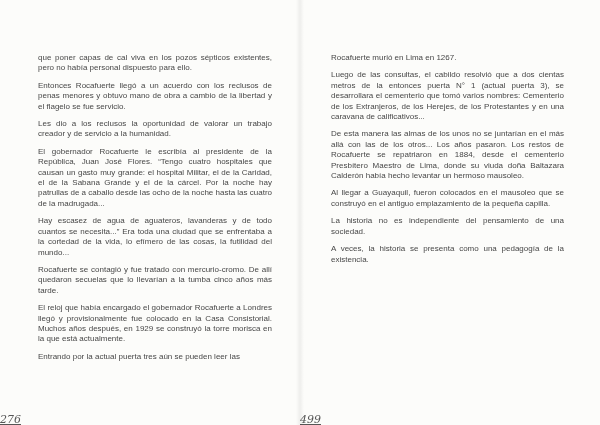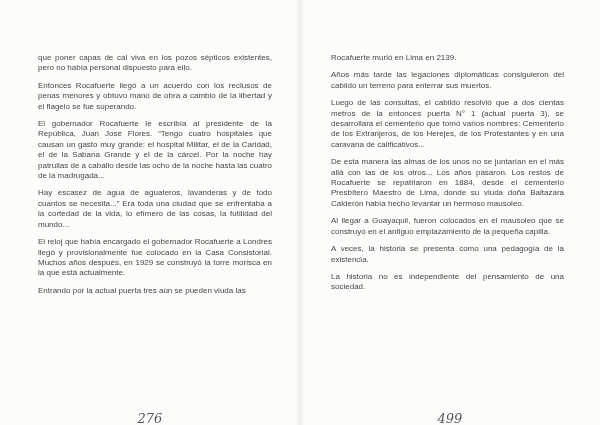--- a/index.html
+++ b/index.html
@@ -34,25 +34,26 @@
     text-align: justify;
     margin: 0 0 7px 0;
     -webkit-hyphens: auto;
     hyphens: auto;
   }
   .page-number {
     position: absolute;
     bottom: 11px;
     left: 0;
     right: 0;
-    text-align: center;
+    text-align: left;
     font-family: "DejaVu Serif", serif;
     font-style: italic;
-    font-size: 13px;
+    font-size: 11px;
     color: #565656;
+    text-decoration: underline;
   }
   .gutter {
     position: absolute;
     left: 296px;
     top: 0;
     width: 8px;
     height: 100%;
     background: linear-gradient(to right,
       rgba(0,0,0,0) 0%,
       rgba(0,0,0,0.05) 45%,
@@ -63,37 +64,38 @@
   }
 </style>
 </head>
 <body>
 
 <div class="spread">
 
   <div class="page left">
     <div class="text-block">
       <p>que poner capas de cal viva en los pozos sépticos existentes, pero no había personal dispuesto para ello.</p>
-      <p>Entonces Rocafuerte llegó a un acuerdo con los reclusos de penas menores y obtuvo mano de obra a cambio de la libertad y el flagelo se fue superando.</p>
+      <p>Entonces Rocafuerte llegó a un acuerdo con los reclusos de penas menores y obtuvo mano de obra a cambio de la libertad y el flagelo se fue servicio.</p>
+      <p>Les dio a los reclusos la oportunidad de valorar un trabajo creador y de servicio a la humanidad.</p>
       <p>El gobernador Rocafuerte le escribía al presidente de la República, Juan José Flores. “Tengo cuatro hospitales que causan un gasto muy grande: el hospital Militar, el de la Caridad, el de la Sabana Grande y el de la cárcel. Por la noche hay patrullas de a caballo desde las ocho de la noche hasta las cuatro de la madrugada...</p>
       <p>Hay escasez de agua de aguateros, lavanderas y de todo cuantos se necesita...”  Era toda una ciudad que se enfrentaba a la cortedad de la vida, lo efímero de las cosas, la futilidad del mundo...</p>
+      <p>Rocafuerte se contagió y fue tratado con mercurio-cromo. De allí quedaron secuelas que lo llevarían a la tumba cinco años más tarde.</p>
       <p>El reloj que había encargado el gobernador Rocafuerte a Londres llegó y provisionalmente fue colocado en la Casa Consistorial. Muchos años después, en 1929 se construyó la torre morisca en la que está actualmente.</p>
-      <p>Entrando por la actual puerta tres aún se pueden viuda las</p>
+      <p>Entrando por la actual puerta tres aún se pueden leer las</p>
     </div>
     <div class="page-number">276</div>
   </div>
 
   <div class="page right">
     <div class="text-block">
-      <p>Rocafuerte murió en Lima en 2139.</p>
-      <p>Años más tarde las legaciones diplomáticas consiguieron del cabildo un terreno para enterrar sus muertos.</p>
+      <p>Rocafuerte murió en Lima en 1267.</p>
       <p>Luego de las consultas, el cabildo resolvió que a dos cientas metros de la entonces puerta N° 1 (actual puerta 3), se desarrollara el cementerio que tomó varios nombres: Cementerio de los Extranjeros, de los Herejes, de los Protestantes y en una caravana de calificativos...</p>
       <p>De esta manera las almas de los unos no se juntarían en el más allá con las de los otros... Los años pasaron. Los restos de Rocafuerte se repatriaron en 1884, desde el cementerio Presbítero Maestro de Lima, donde su viuda doña Baltazara Calderón había hecho levantar un hermoso mausoleo.</p>
       <p>Al llegar a Guayaquil, fueron colocados en el mausoleo que se construyó en el antiguo emplazamiento de la pequeña capilla.</p>
+      <p>La historia no es independiente del pensamiento de una sociedad.</p>
       <p>A veces, la historia se presenta como una pedagogía de la existencia.</p>
-      <p>La historia no es independiente del pensamiento de una sociedad.</p>
     </div>
     <div class="page-number">499</div>
   </div>
 
   <div class="gutter"></div>
 
 </div>
 
 </body></html>

